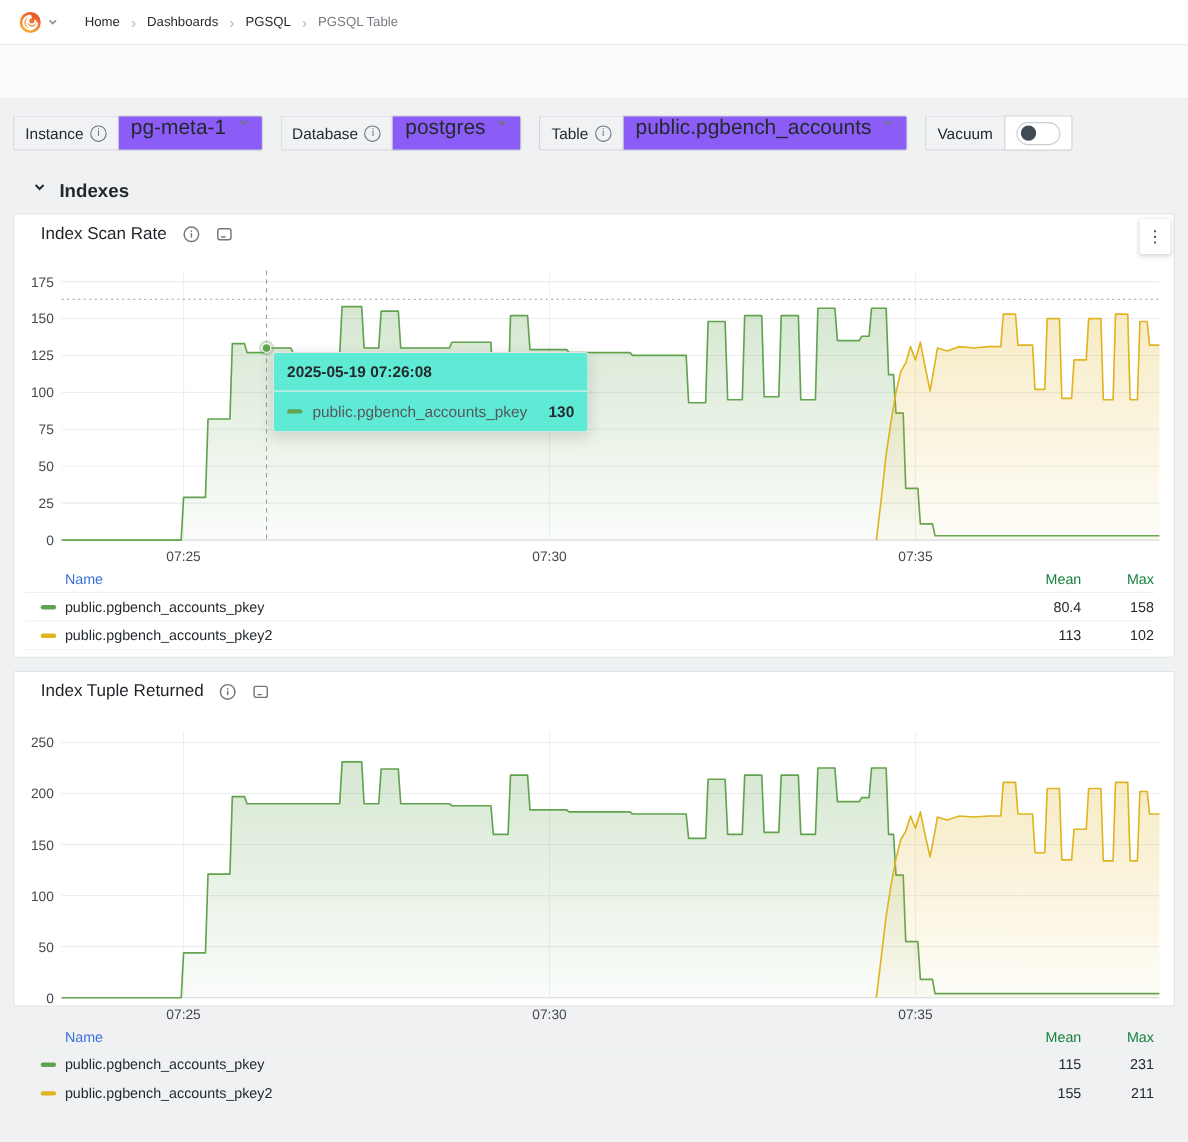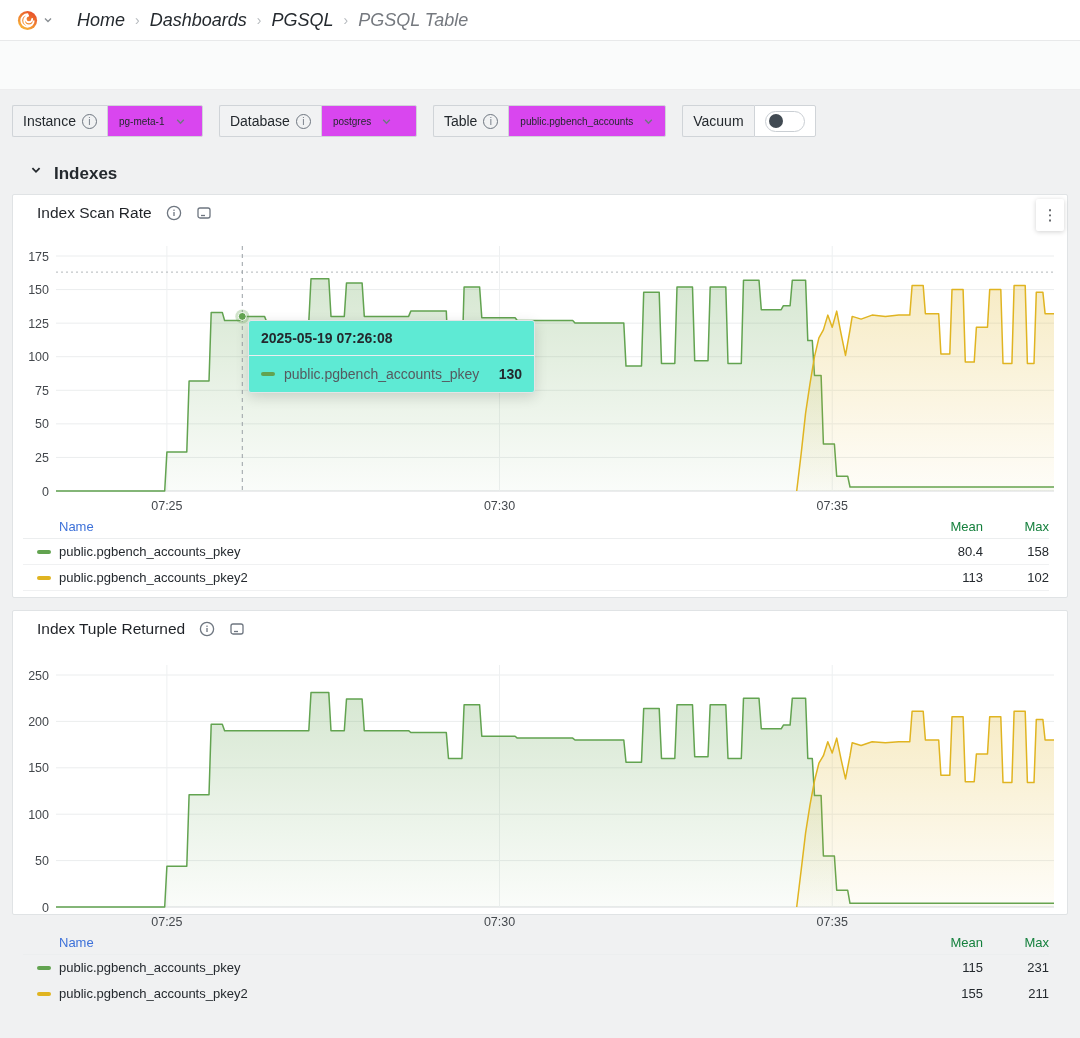--- a/index.html
+++ b/index.html
@@ -4,35 +4,35 @@
 <style>
   * { box-sizing: border-box; margin: 0; padding: 0; }
   html,body { width:1080px; height:1038px; overflow:hidden; }
   body { font-family:"Liberation Sans", sans-serif; background:#f0f1f2; color:#24292e; }
 
   
   .topbar { height:41px; background:#ffffff; border-bottom:1px solid #e8e9ea;
             display:flex; align-items:center; padding:0 12px; gap:6px; }
   .logo-btn { display:flex; align-items:center; gap:4px; cursor:pointer; padding:2px 4px; }
   .crumb { display:flex; align-items:center; gap:10px; margin-left:14px; }
-  .crumb a { font-size:18px; font-weight:500; color:#24292e; text-decoration:none; cursor:pointer;font-style:italic; }
+  .crumb a { font-size:12px; font-weight:500; color:#24292e; text-decoration:none; cursor:pointer; }
   .crumb .sep { color:#b6babe; font-size:14px; }
   .crumb .current { color:#75797f; font-weight:400; }
 
   .substrip { height:49px; background:#fafbfb; border-bottom:1px solid #ededee; }
 
   
   .filters { display:flex; align-items:center; gap:16px; padding:15px 12px 0 12px; }
   .var-group { display:flex; align-items:stretch; height:32px; border-radius:2px; }
   .var-label { display:flex; align-items:center; gap:6px; background:#f1f2f3;
                border:1px solid #d0d4d8; border-right:none; border-radius:2px 0 0 2px;
                padding:0 10px; font-size:14px; color:#24292e; }
-  .var-value { display:flex; align-items:center; gap:10px; background:#d946ef;
+  .var-value { display:flex; gap:10px; background:#8b5cf6;
                border:1px solid #d0d4d8; border-radius:0 2px 2px 0; padding:0 11px;
-               font-size:10px; color:#24292e; cursor:pointer; min-width:96px; }
+               font-size:19px; color:#24292e; cursor:pointer; min-width:96px; }
   .var-value .chev { color:#6e7680; }
   .info-i { width:15px; height:15px; border:1.2px solid #6e7680; border-radius:50%;
             display:inline-flex; align-items:center; justify-content:center;
             font-size:10px; color:#6e7680; font-style:normal; }
   .toggle-box { display:flex; align-items:center; background:#fff; border:1px solid #d0d4d8;
                 border-radius:0 2px 2px 0; padding:0 10px; }
   .toggle { width:40px; height:21px; background:#ffffff; border:1px solid #c9ced3;
             border-radius:11px; position:relative; cursor:pointer; }
   .toggle .knob { position:absolute; left:3px; top:2.5px; width:14px; height:14px;
                   border-radius:50%; background:#414a52; }

